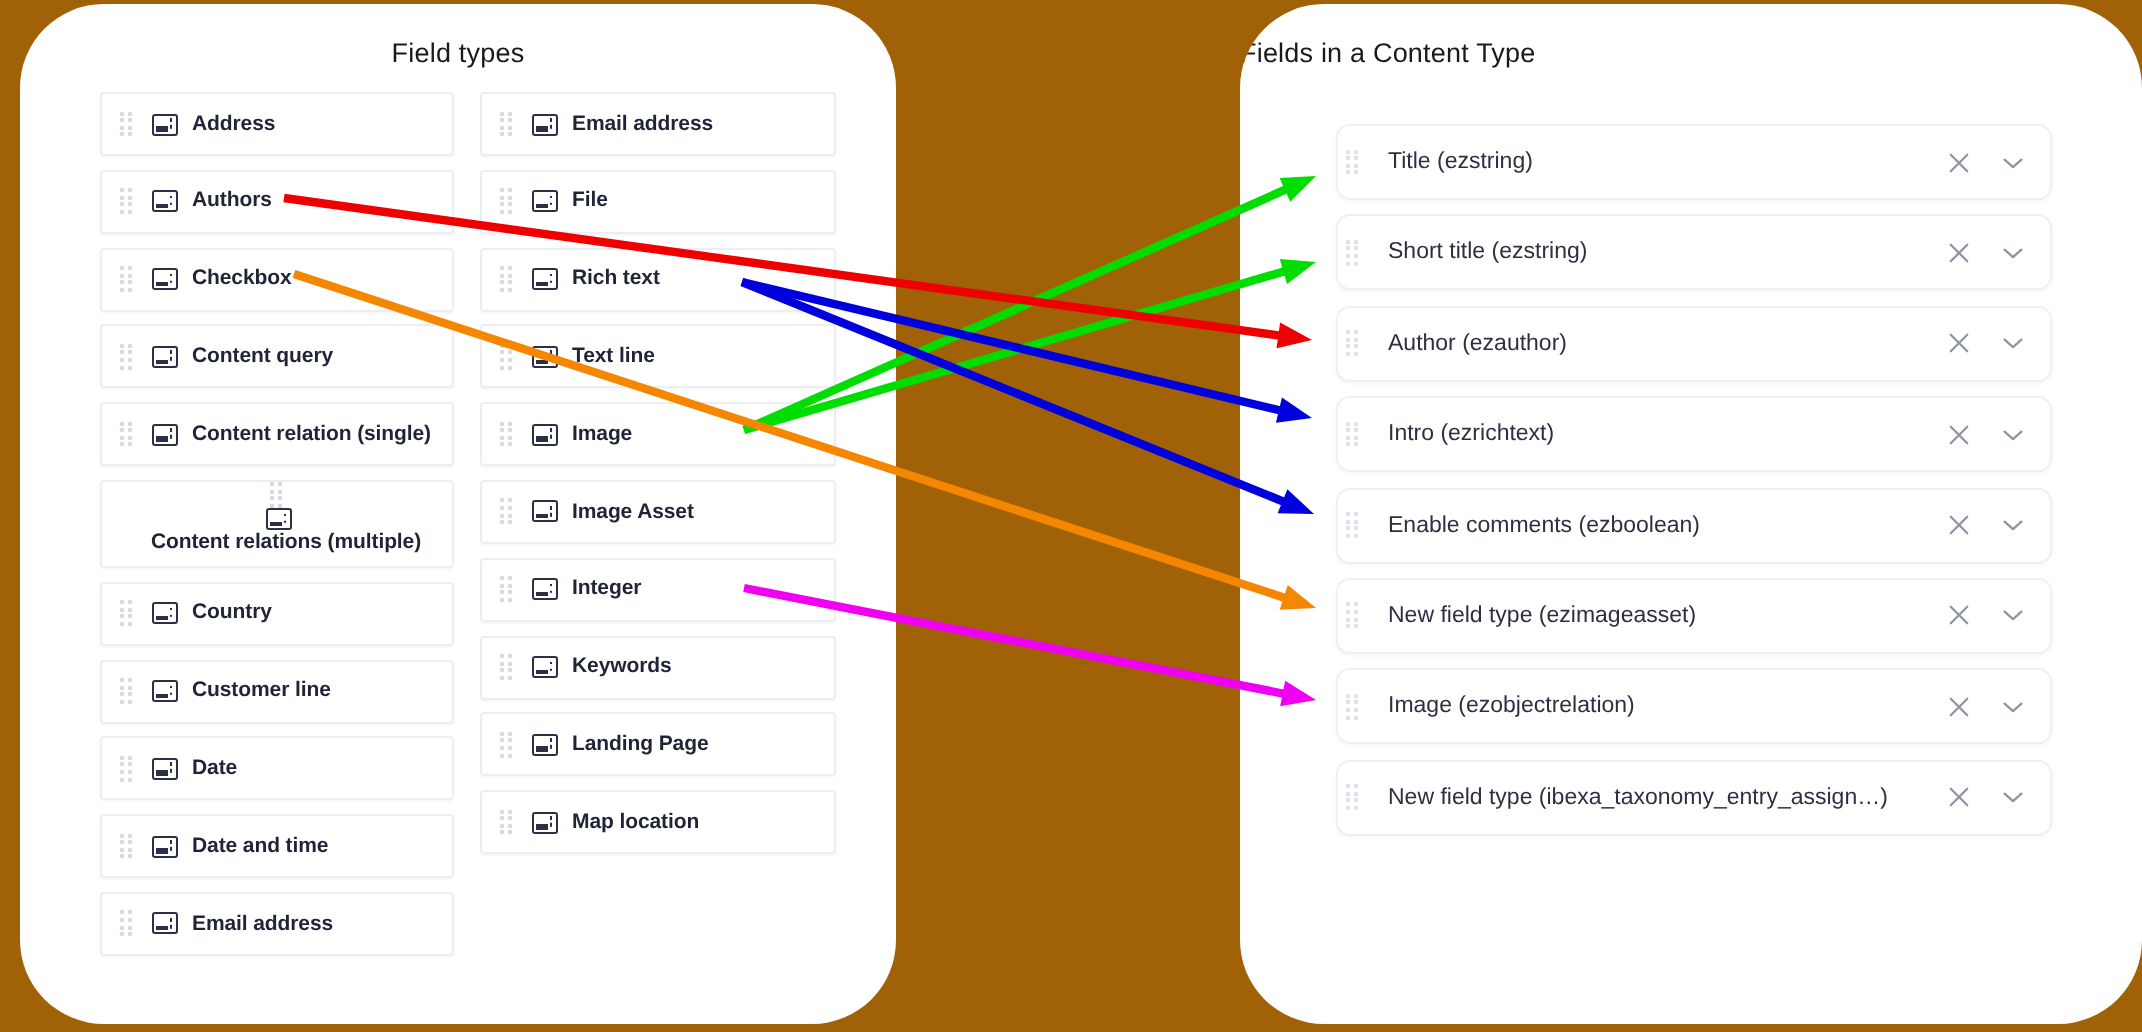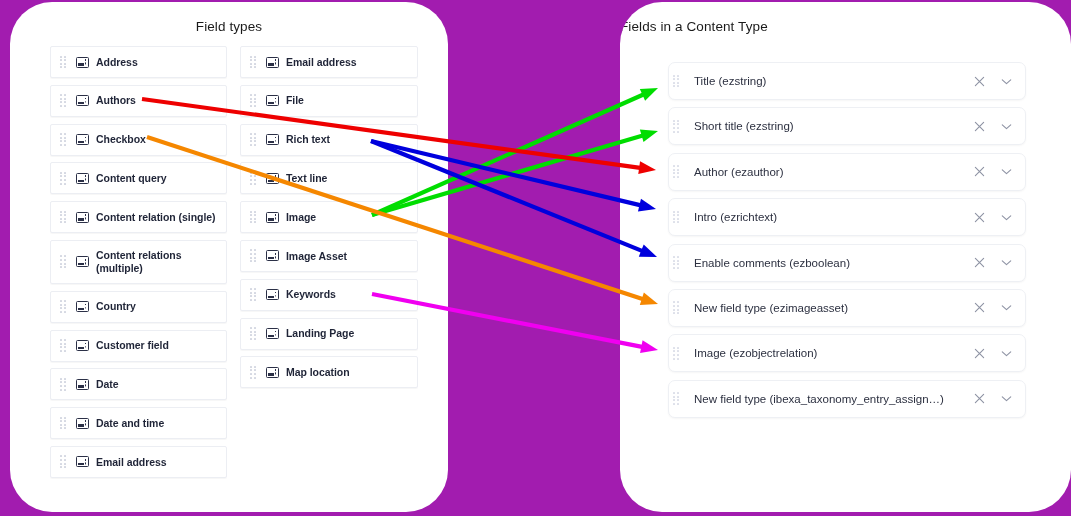--- a/index.html
+++ b/index.html
@@ -8,21 +8,21 @@
     padding: 0;
     background: #000000;
   }
   body {
     font-family: "Liberation Sans", sans-serif;
   }
   #stage {
     position: relative;
     width: 1071px;
     height: 516px;
-    background: #a21caf;
+    background: #a16207;
     overflow: hidden;
   }
 
   
   .panel {
     position: absolute;
     background: #ffffff;
     border-radius: 42px;
     overflow: hidden;
   }
@@ -56,21 +56,21 @@
     height: 32px;
     margin-bottom: 6.8px;
     background: #ffffff;
     border: 1px solid #eceef3;
     border-radius: 2px;
     display: flex;
     align-items: center;
     padding-left: 9px;
     box-shadow: 0 1px 1px rgba(16,22,38,.035);
   }
-  .ft-item.tall { height: 44px; }
+  .ft-item.tall { height: 44px; flex-direction: column; }
 
   .ft-label {
     font-size: 10.5px;
     font-weight: 700;
     color: #1f2437;
     line-height: 1.22;
     letter-spacing: -.05px;
     font-family: "Liberation Sans", sans-serif;
   }
 
@@ -287,21 +287,21 @@
             <i></i>
             <i></i>
             <i></i>
             <i></i>
             <i></i>
             <i></i>
             <i></i>
             <i></i>
           </span>
           <span class="ft-glyph"></span>
-          <span class="ft-label">Customer field</span>
+          <span class="ft-label">Customer line</span>
         </div>
         <div class="ft-item">
           <span class="drag-handle">
             <i></i>
             <i></i>
             <i></i>
             <i></i>
             <i></i>
             <i></i>
             <i></i>
@@ -416,20 +416,34 @@
             <i></i>
             <i></i>
             <i></i>
             <i></i>
             <i></i>
             <i></i>
             <i></i>
           </span>
           <span class="ft-glyph"></span>
           <span class="ft-label">Image Asset</span>
+        </div>
+        <div class="ft-item">
+          <span class="drag-handle">
+            <i></i>
+            <i></i>
+            <i></i>
+            <i></i>
+            <i></i>
+            <i></i>
+            <i></i>
+            <i></i>
+          </span>
+          <span class="ft-glyph"></span>
+          <span class="ft-label">Integer</span>
         </div>
         <div class="ft-item">
           <span class="drag-handle">
             <i></i>
             <i></i>
             <i></i>
             <i></i>
             <i></i>
             <i></i>
             <i></i>

